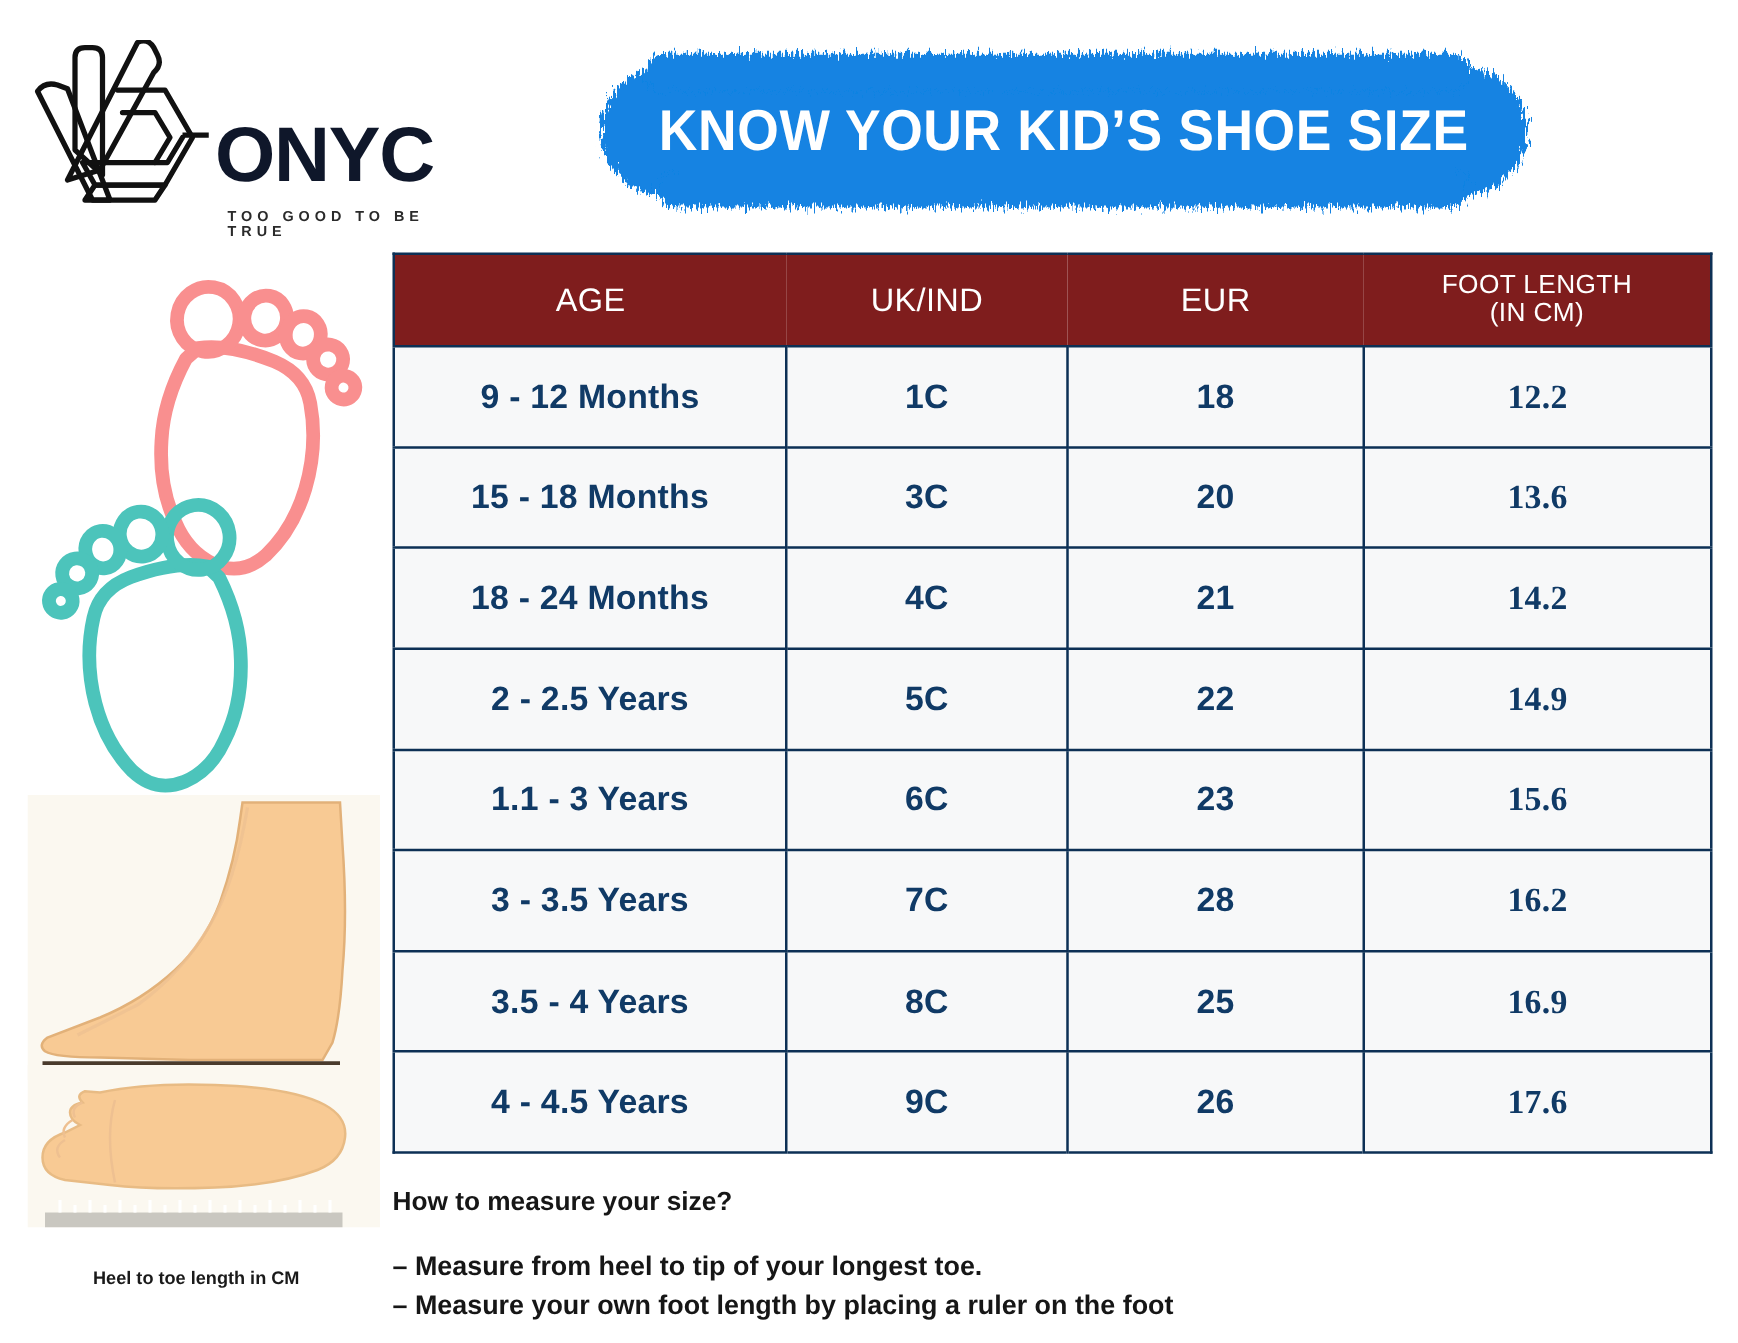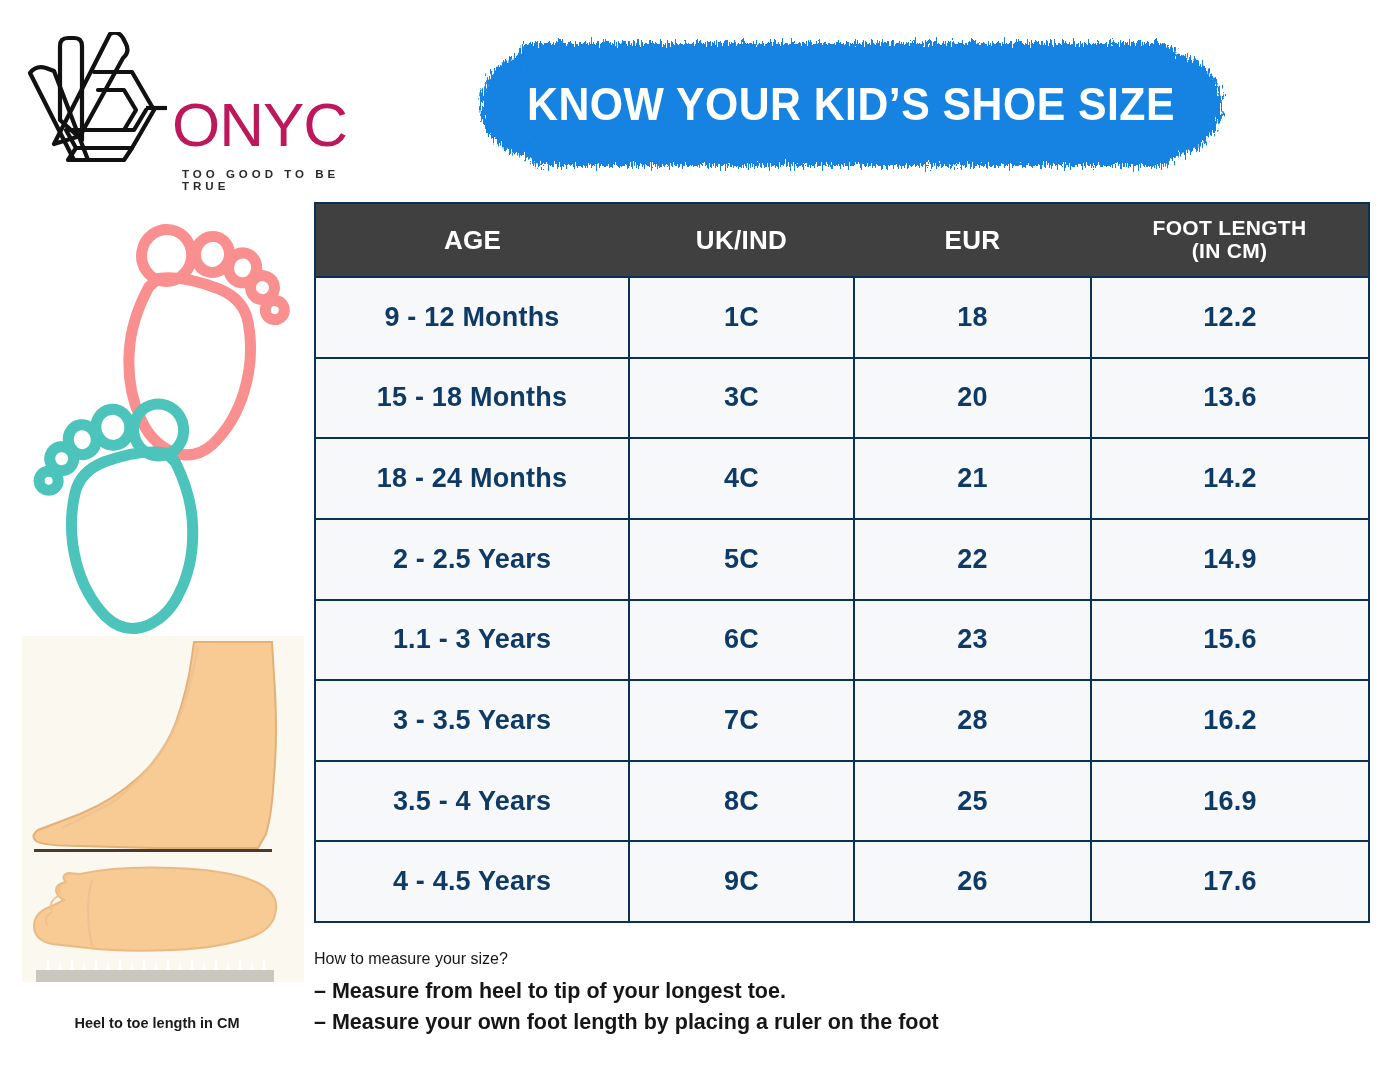--- a/index.html
+++ b/index.html
@@ -19,23 +19,23 @@
   #logo-block {
     position: absolute; left: 24px; top: 32px;
     width: 350px; height: 140px;
   }
   #logo-mark {
     position: absolute; left: 0; top: 0;
     width: 145px; height: 138px;
   }
   #logo-wordmark {
     position: absolute; left: 148px; top: 62px;
-    font-size: 62px; font-weight: normal;
+    font-size: 62px; font-weight: bold;
     letter-spacing: -1px;
-    color: #be185d;
+    color: #0f172a;
     line-height: 1;
     font-family: "Liberation Sans", sans-serif;
   }
   #logo-tagline {
     position: absolute; left: 158px; top: 136px;
     font-size: 11.5px; font-weight: bold;
     letter-spacing: 4.0px;
     color: #2a2a2a;
   }
 
@@ -91,24 +91,24 @@
     border-collapse: collapse;
     table-layout: fixed;
     border: 2.5px solid #0d3055;
   }
   #size-table col.c-age { width: 314px; }
   #size-table col.c-uk  { width: 225px; }
   #size-table col.c-eur { width: 237px; }
   #size-table col.c-fl  { width: 278px; }
 
   #size-table thead th {
-    background: #404040;
+    background: #7f1d1d;
     color: #ffffff;
     font-size: 26px;
-    font-weight: bold;
+    font-weight: normal;
     text-align: center;
     padding: 8px 4px;
     height: 74px;
     vertical-align: middle;
     border: none;
     line-height: 1.08;
     letter-spacing: 0.3px;
   }
   #size-table thead th.hdr-fl { font-size: 21px; }
 
@@ -117,32 +117,32 @@
     color: #103a66;
     font-size: 27px;
     font-weight: bold;
     text-align: center;
     height: 71.8px;
     vertical-align: middle;
     border: 2px solid #0d3055;
     letter-spacing: 0.2px;
   }
   #size-table tbody tr td:first-child { border-left: none; }
-  #size-table tbody tr td:last-child  { border-right: none; }
+  #size-table tbody tr td:last-child  { border-right: none; font-family: Liberation Serif, serif; }
   #size-table tbody tr:last-child td  { border-bottom: none; }
 
   
   #instructions {
     position: absolute; left: 314px; top: 950px;
     width: 1000px;
     color: #161616;
   }
   #instr-heading {
-    font-size: 16px; font-weight: normal;
-    margin-bottom: 8px;
+    font-size: 21px; font-weight: bold;
+    margin-bottom: 24px;
   }
   .instr-line {
     font-size: 21.5px;
     font-weight: bold;
     line-height: 1.45;
     white-space: nowrap;
   }
 </style>
 </head>
 <body>

